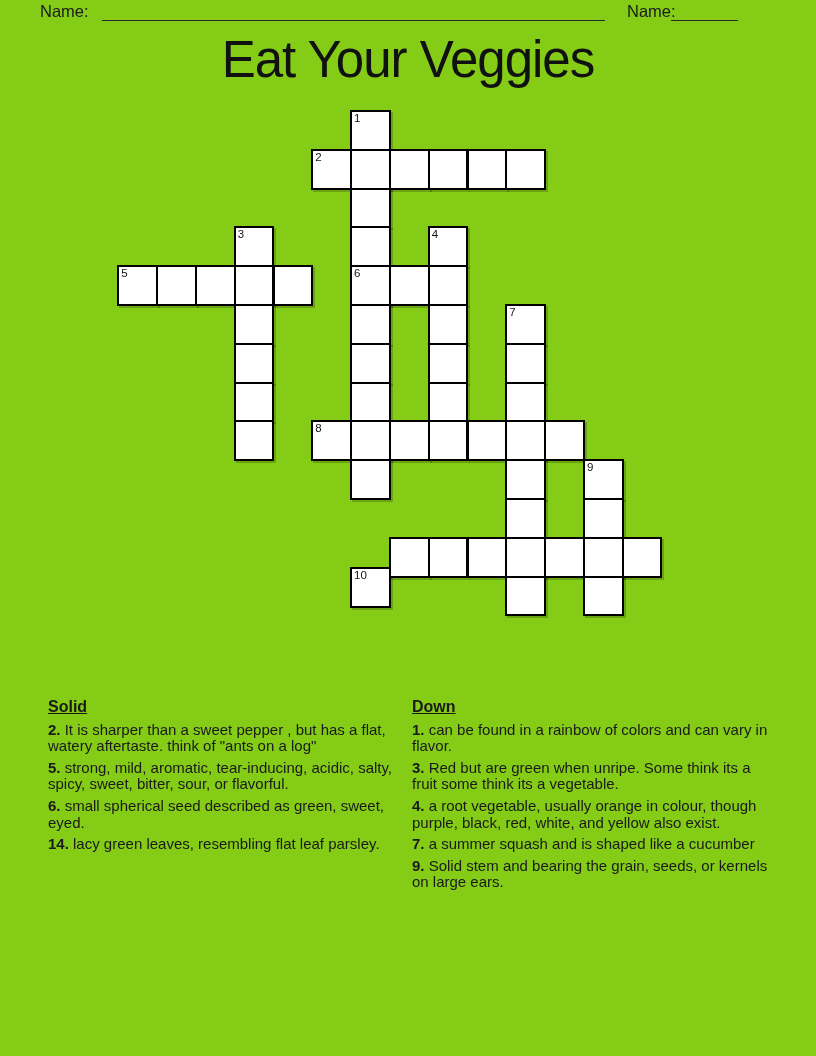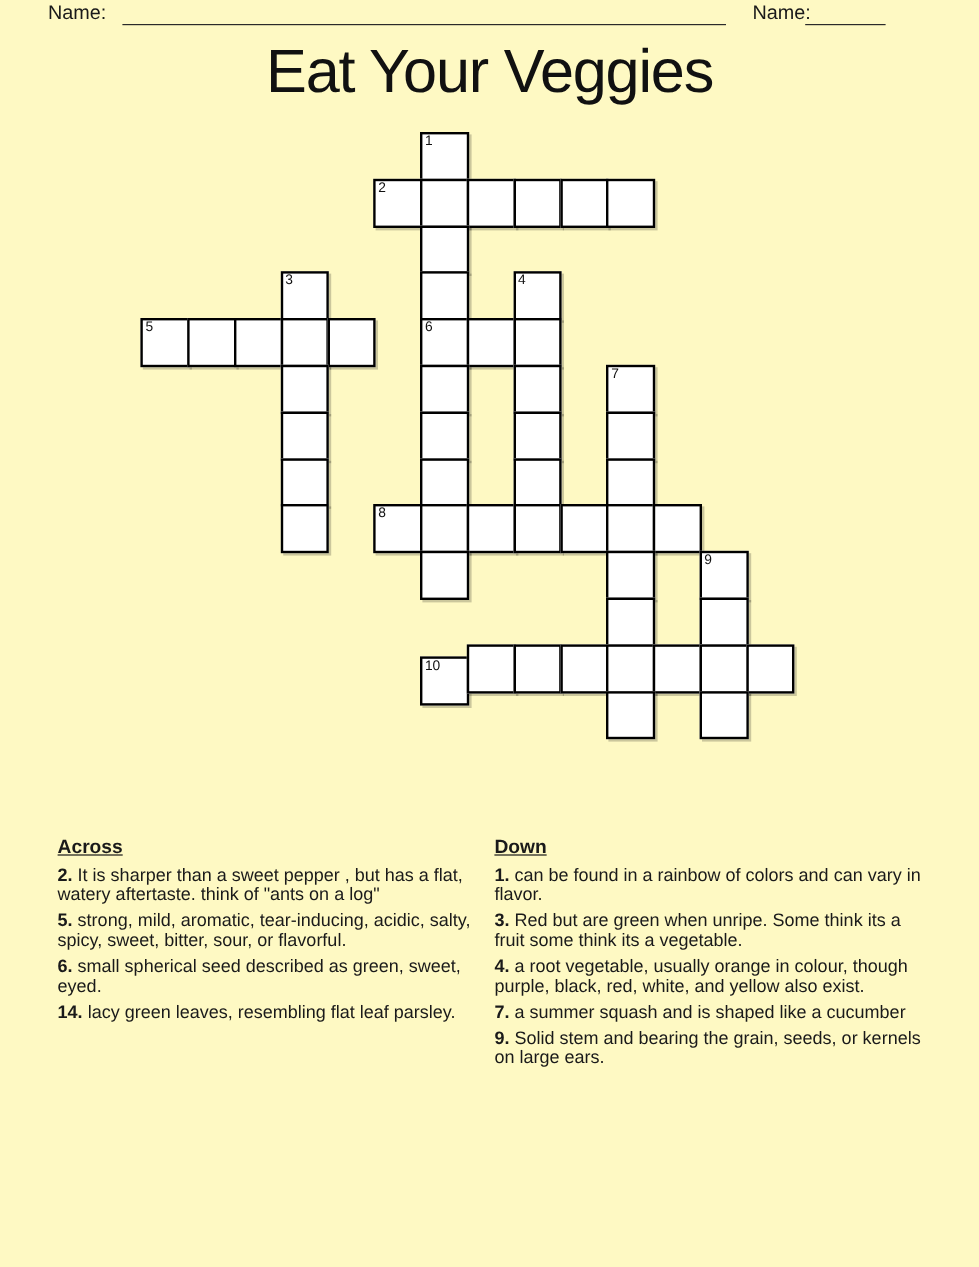--- a/index.html
+++ b/index.html
@@ -1,17 +1,17 @@
 <!DOCTYPE html>
 <html><head>
 <meta charset="utf-8">
 <style>
   html,body { margin:0; padding:0; background:#fff; }
   .page {
-    position:relative; width:816px; height:1056px; background:#fef9c3;
+    position:relative; width:816px; height:1056px; background:#84cc16;
     font-family:"Liberation Sans", sans-serif; color:#1a1a1a; overflow:hidden;
   }
   
   .hdr-label { position:absolute; top:1px; font-size:16.5px; line-height:20px; color:#1a1a1a; }
   .fill-line { position:absolute; top:0; height:20px; border-bottom:1.6px solid #2a2a2a; }
   
   .title {
     position:absolute; left:0; right:0; top:30px; text-align:center;
     font-size:51px; line-height:60px; letter-spacing:-1px; font-weight:500; color:#111;
   }
@@ -100,36 +100,36 @@
       <div class="cell" style="left: 466.5px; top: 420.4px; width: 40.8px; height: 40.8px;"></div>
       <div class="cell" style="left: 505.3px; top: 420.4px; width: 40.8px; height: 40.8px;"></div>
       <div class="cell" style="left: 544.1px; top: 420.4px; width: 40.8px; height: 40.8px;"></div>
       <div class="cell" style="left: 350.1px; top: 459.2px; width: 40.8px; height: 40.8px;"></div>
       <div class="cell" style="left: 505.3px; top: 459.2px; width: 40.8px; height: 40.8px;"></div>
       <div class="cell" style="left: 582.9px; top: 459.2px; width: 40.8px; height: 40.8px;">
         <span class="cell-num">9</span>
       </div>
       <div class="cell" style="left: 505.3px; top: 498px; width: 40.8px; height: 40.8px;"></div>
       <div class="cell" style="left: 582.9px; top: 498px; width: 40.8px; height: 40.8px;"></div>
-      <div class="cell" style="left: 350.1px; top: 547px; width: 40.8px; height: 40.8px;">
+      <div class="cell" style="left: 350.1px; top: 567px; width: 40.8px; height: 40.8px;">
         <span class="cell-num">10</span>
       </div>
       <div class="cell" style="left: 388.9px; top: 536.8px; width: 40.8px; height: 40.8px;"></div>
       <div class="cell" style="left: 427.7px; top: 536.8px; width: 40.8px; height: 40.8px;"></div>
       <div class="cell" style="left: 466.5px; top: 536.8px; width: 40.8px; height: 40.8px;"></div>
       <div class="cell" style="left: 505.3px; top: 536.8px; width: 40.8px; height: 40.8px;"></div>
       <div class="cell" style="left: 544.1px; top: 536.8px; width: 40.8px; height: 40.8px;"></div>
       <div class="cell" style="left: 582.9px; top: 536.8px; width: 40.8px; height: 40.8px;"></div>
       <div class="cell" style="left: 621.7px; top: 536.8px; width: 40.8px; height: 40.8px;"></div>
       <div class="cell" style="left: 505.3px; top: 575.6px; width: 40.8px; height: 40.8px;"></div>
       <div class="cell" style="left: 582.9px; top: 575.6px; width: 40.8px; height: 40.8px;"></div>
     </div>
 
   <div class="clues-col across">
-    <div class="clues-heading">Across</div>
+    <div class="clues-heading">Solid</div>
     <div class="clue-list">
         <div class="clue"><b>2.</b> It is sharper than a sweet pepper , but has a flat, watery aftertaste. think of "ants on a log"</div>
         <div class="clue"><b>5.</b> strong, mild, aromatic, tear-inducing, acidic, salty, spicy, sweet, bitter, sour, or flavorful.</div>
         <div class="clue"><b>6.</b> small spherical seed described as green, sweet, eyed.</div>
         <div class="clue"><b>14.</b> lacy green leaves, resembling flat leaf parsley.</div>
       </div>
   </div>
 
   <div class="clues-col down">
     <div class="clues-heading">Down</div>

